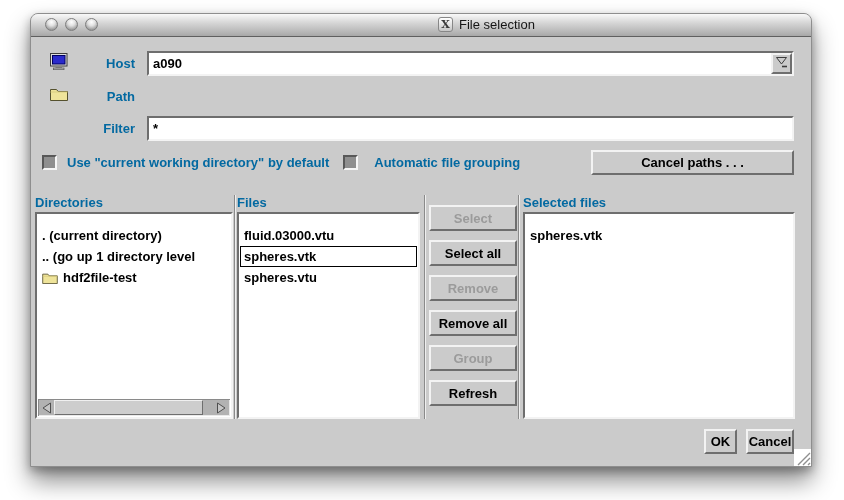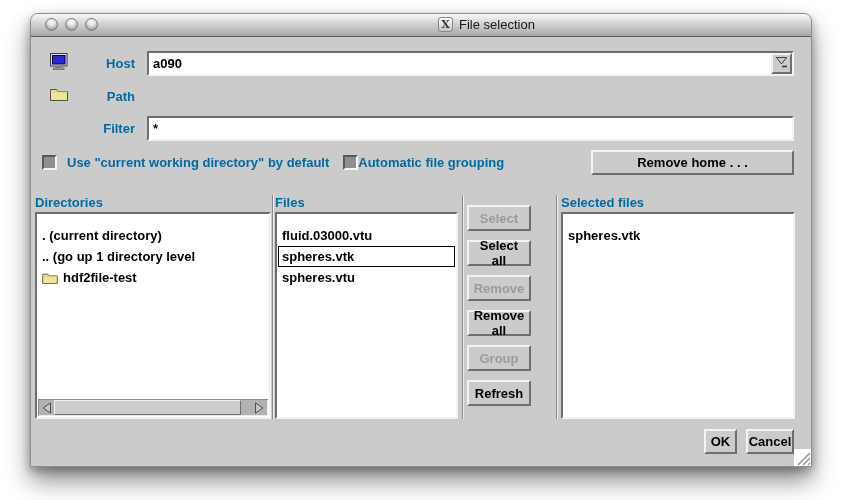--- a/index.html
+++ b/index.html
@@ -58,31 +58,31 @@
   
   .panels{position:absolute;left:4px;top:158px;bottom:47px;width:760px;display:flex}
   .panel{display:flex;flex-direction:column}
   .panel-label{height:17px;line-height:16px;flex:none}
   .listbox{flex:1;position:relative;overflow:hidden;padding-top:11px}
   .list-item{
     height:19px;display:flex;align-items:center;gap:5px;padding:0 3px;margin:0 1px;
     font-weight:bold;font-size:13px;white-space:nowrap;border:1px solid transparent;
   }
   .list-item.focused{border-color:#000}
-  .col-dirs{width:236px}
+  .col-dirs{width:198px}
   .col-files{width:183px}
   .col-actions{width:86px;display:flex;flex-direction:column;gap:9px;padding-top:10px;box-sizing:border-box}
   .col-selected{flex:1}
   .splitter{flex:none;position:relative}
   .sp1{width:4px}.sp2{width:9px}.sp3{width:8px}
   .splitter::after{
     content:"";position:absolute;top:0;bottom:0;left:50%;width:2px;margin-left:-1px;
     background:linear-gradient(to right,#8a8a8a 50%,#efefef 50%);
   }
-  .action-btn{width:64px;height:26px;flex:none}
+  .action-btn{width:88px;height:26px;flex:none}
 
   
   .hscroll{
     position:absolute;left:1px;right:1px;bottom:1px;height:17px;display:flex;align-items:stretch;
     background:#b2b2b2;box-shadow:inset 1px 1px 0 #8a8a8a,inset -1px -1px 0 #e9e9e9;padding:1px;box-sizing:border-box;
   }
   .scroll-btn{width:15px;flex:none;display:flex;align-items:center;justify-content:center}
   .scroll-thumb{flex:1;margin-right:11px;background:#cdcdcd;border:1px solid;border-color:#f0f0f0 #6e6e6e #6e6e6e #f0f0f0}
 
   
@@ -154,25 +154,25 @@
       <span class="combo sunken">
         <input class="combo-text" value="*" style="">
       </span>
     </div>
 
     <div class="frow" style="top:113px;left:11px;height:25px">
       <span style="display:flex;align-items:center;gap:10px">
         <span class="checkbox"></span>
         <span class="mlabel">Use "current working directory" by default</span>
       </span>
-      <span style="display:flex;align-items:center;gap:0;margin-left:14px">
+      <span style="display:flex;align-items:center;gap:16px;margin-left:14px">
         <span class="checkbox"></span>
         <span class="mlabel">Automatic file grouping</span>
       </span>
-      <button class="btn" style="margin-left:auto;width:203px;height:25px">Remove home . . .</button>
+      <button class="btn" style="margin-left:auto;width:203px;height:25px">Cancel paths . . .</button>
     </div>
 
     <div class="panels">
 
       <div class="panel col-dirs">
         <span class="mlabel panel-label">Directories</span>
         <div class="listbox sunken">
           <div class="list-item">
             <span>. (current directory)</span>
           </div>

